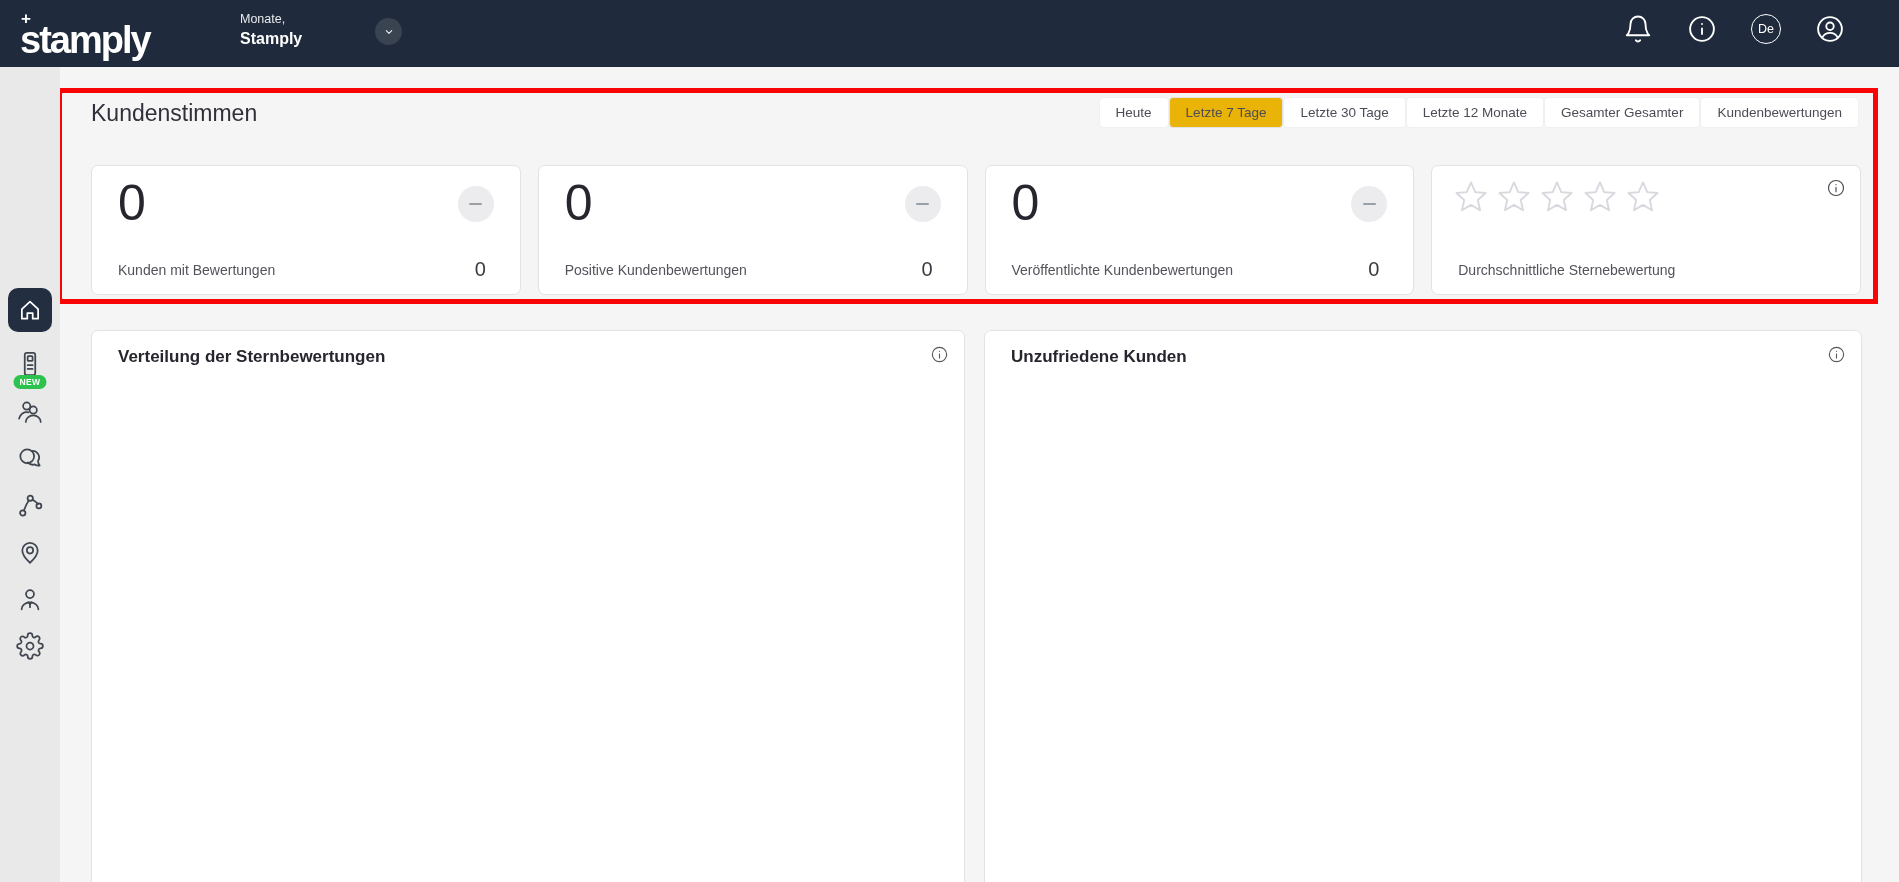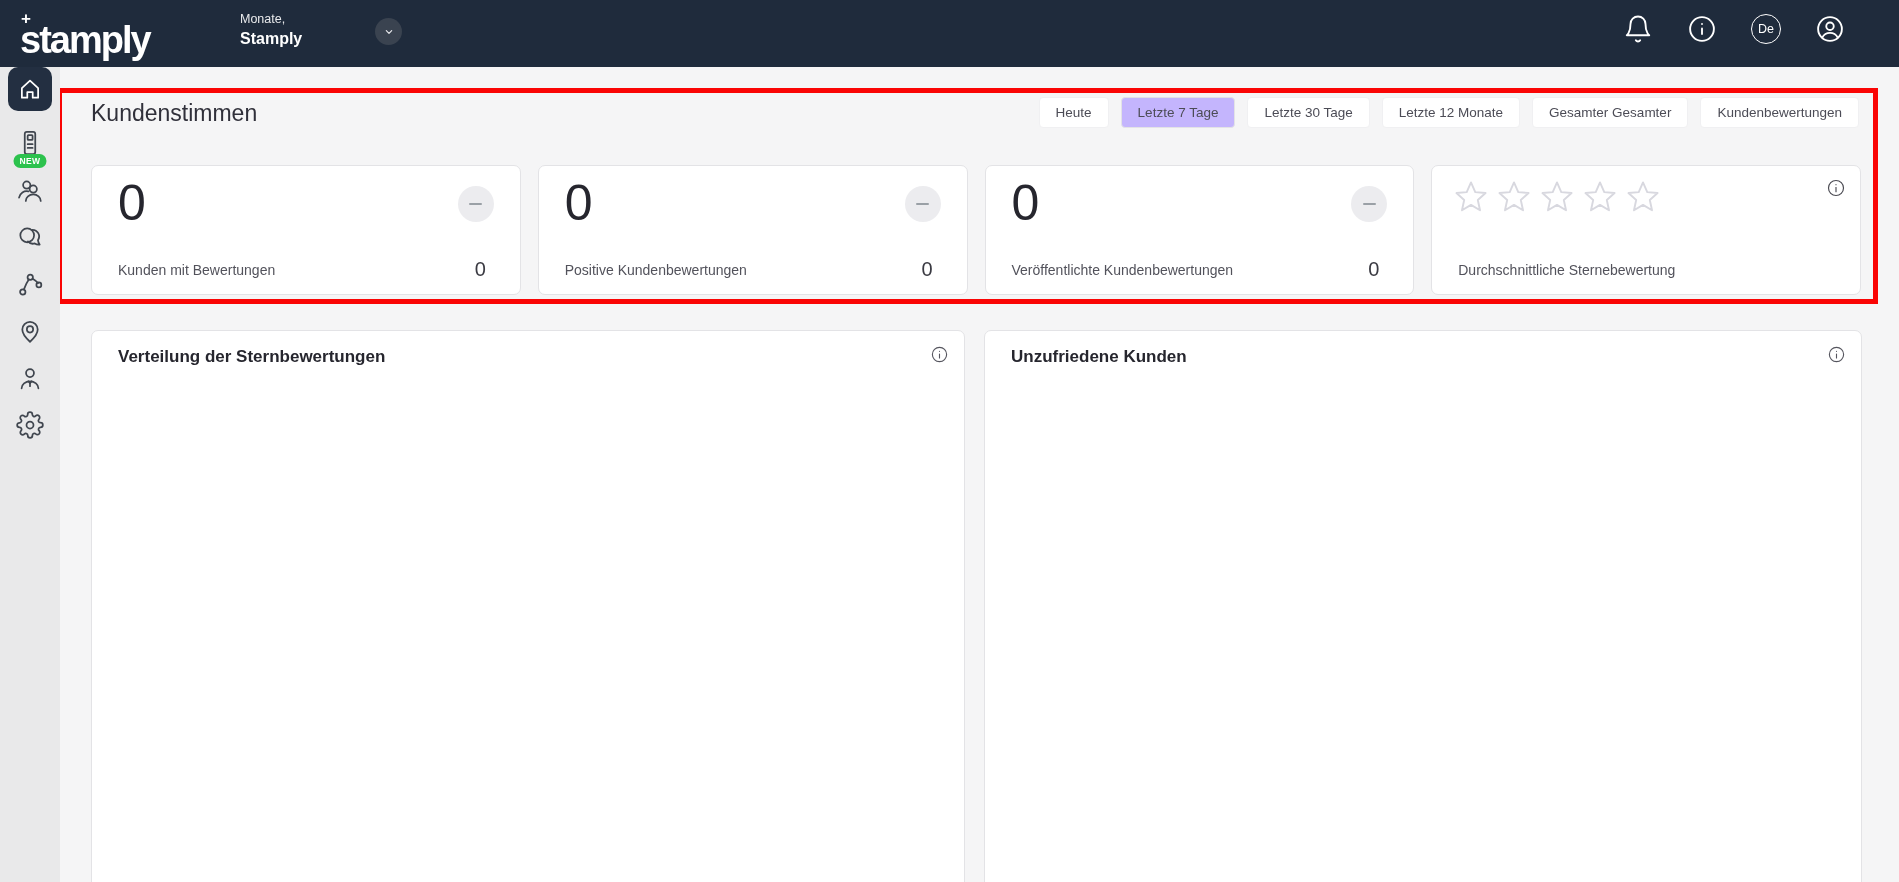--- a/index.html
+++ b/index.html
@@ -18,33 +18,33 @@
   .logo-plus { position:absolute; top:-3px; left:1px; font-size:17px; font-weight:700; letter-spacing:0; }
   .greeting { position:absolute; left:240px; top:11px; color:#fff; line-height:1.35; }
   .greeting-label { font-size:12.5px; color:#e9eaec; }
   .account-name { font-size:16px; font-weight:700; }
   .chevron-btn { position:absolute; left:375px; top:18px; width:27px; height:27px; border-radius:50%; background:#3a4350; display:flex; align-items:center; justify-content:center; cursor:pointer; color:#e8e9ec; }
   .topbar-right { position:absolute; right:54px; top:0; height:58px; display:flex; align-items:center; gap:34px; color:#fff; }
   .tb-icon { width:30px; height:30px; cursor:pointer; }
   .de-badge { width:30px; height:30px; border:1.6px solid #fff; border-radius:50%; display:flex; align-items:center; justify-content:center; font-size:12.5px; color:#fff; cursor:pointer; }
 
   
-  .sidebar { position:absolute; left:0; top:67px; width:60px; height:815px; background:#e9e9ea; display:flex; flex-direction:column; align-items:center; gap:17px; z-index:15; }
+  .sidebar { position:absolute; left:0; top:67px; width:60px; height:815px; background:#e9e9ea; display:flex; flex-direction:column; align-items:center; justify-content:center; gap:17px; z-index:15; }
   .nav-item { width:30px; height:30px; display:flex; align-items:center; justify-content:center; color:#40464f; cursor:pointer; position:relative; }
   .nav-item.active { width:44px; height:44px; background:#232f41; border-radius:10px; color:#fff; }
   .new-badge { position:absolute; bottom:-10px; left:50%; transform:translateX(-50%); background:#2cc24d; color:#fff; font-size:8.5px; font-weight:700; letter-spacing:.4px; padding:2px 6px 2px; border-radius:8px; line-height:1.2; }
 
   
   .highlight-rect { position:absolute; left:57px; top:88px; width:1821px; height:216px; border:5px solid #fa0505; z-index:12; pointer-events:none; }
 
   
   .page-title { position:absolute; left:91px; top:100px; font-size:23px; font-weight:500; color:#30303a; }
-  .filters { position:absolute; right:40px; top:97px; display:flex; gap:12px; z-index:8; }
+  .filters { position:absolute; right:40px; top:97px; display:flex; z-index:8; }
   .filter-btn { height:31px; padding:0 16px; background:#fff; border:1px solid #f0f0f2; border-radius:4px; font-family:inherit; font-size:13.5px; color:#4c4c56; cursor:pointer; white-space:nowrap; }
-  .filter-btn.selected { background:#c4b5fd; border-color:#e3e3e6; }
+  .filter-btn.selected { background:#eab308; border-color:#e3e3e6; }
 
   
   .stats-row { position:absolute; left:91px; top:165px; width:1770px; display:flex; gap:17px; z-index:8; }
   .stat-card { flex:1; height:130px; background:#fff; border:1px solid #e3e3e6; border-radius:7px; position:relative; }
   .stat-value { position:absolute; left:26px; top:10px; font-size:50px; font-weight:500; color:#26262e; line-height:1.1; }
   .trend-badge { position:absolute; right:26px; top:20px; width:36px; height:36px; border-radius:50%; background:#ececef; display:flex; align-items:center; justify-content:center; }
   .minus-line { width:13px; height:2px; background:#9aa0a6; border-radius:1px; }
   .stat-label { position:absolute; left:26px; bottom:16px; font-size:14px; color:#52525b; }
   .trend-value { position:absolute; right:34px; bottom:13px; font-size:20px; color:#3a3a42; }
   .stars-row { position:absolute; left:20px; top:12px; display:flex; gap:5px; color:#d8d8df; }

